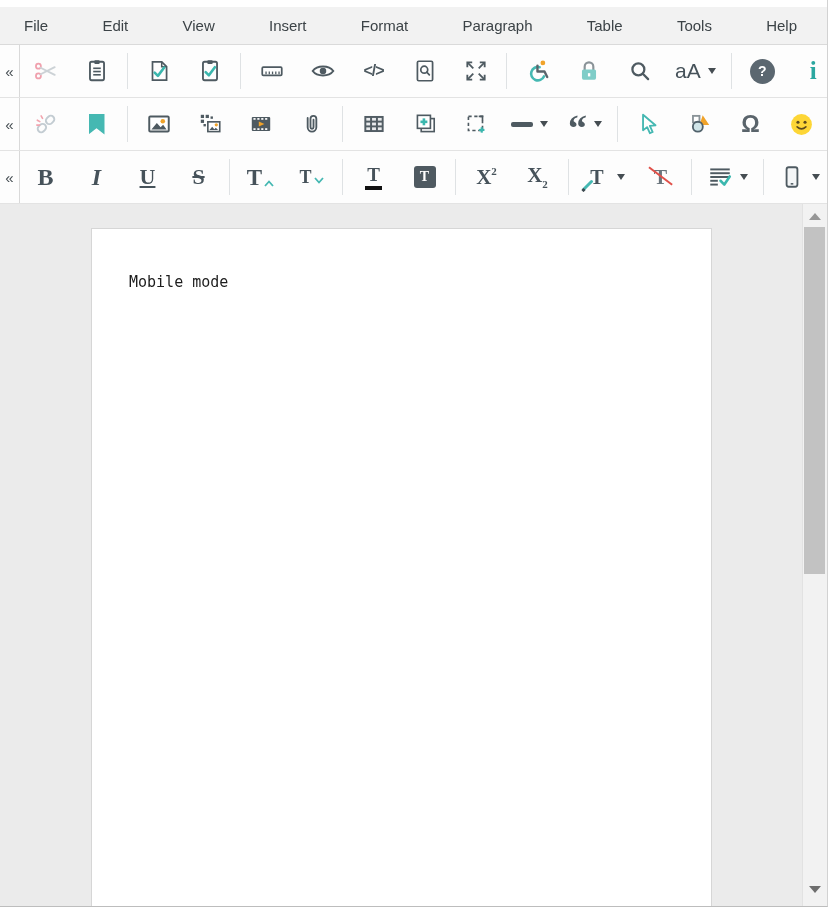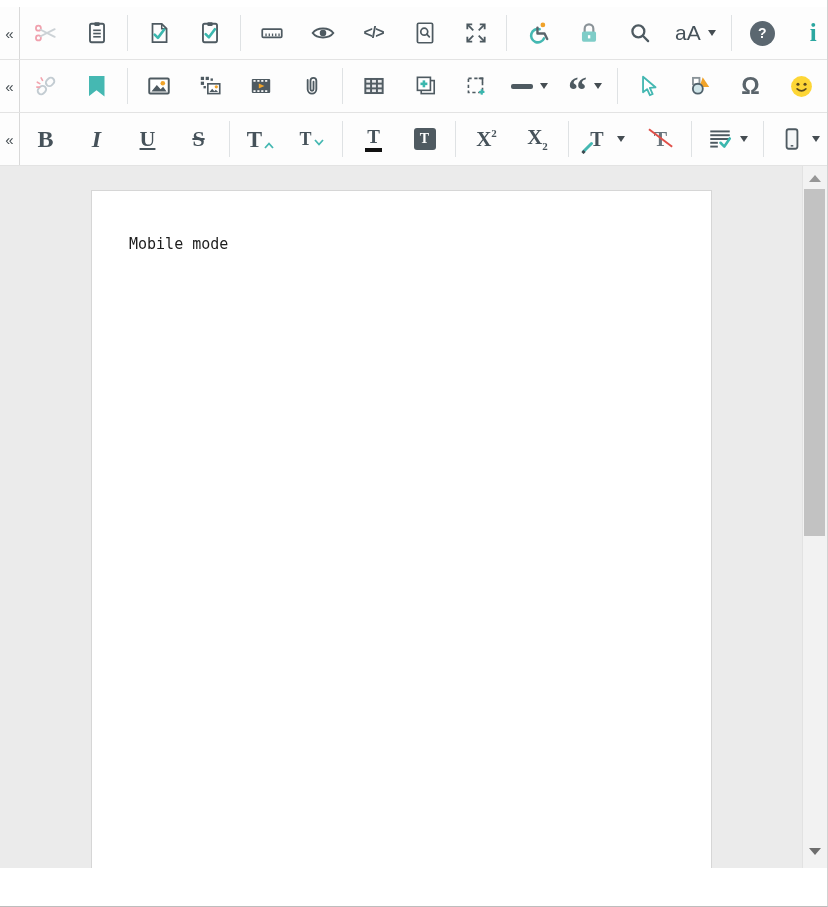--- a/index.html
+++ b/index.html
@@ -113,20 +113,31 @@
     width:0; height:0; border-left:6px solid transparent; border-right:6px solid transparent;
     border-top:7px solid #6e6e6e; cursor:pointer;
   }
 </style>
 </head>
 <body>
 
 <div class="editor">
   <div class="topgap"></div>
 
+  <nav class="menubar">
+    <span class="menu-item">File</span>
+    <span class="menu-item">Edit</span>
+    <span class="menu-item">View</span>
+    <span class="menu-item">Insert</span>
+    <span class="menu-item">Format</span>
+    <span class="menu-item">Paragraph</span>
+    <span class="menu-item">Table</span>
+    <span class="menu-item">Tools</span>
+    <span class="menu-item">Help</span>
+  </nav>
 
   <div class="trow">
     <button class="collapse">«</button>
 
     <button class="tbtn">
       <span>
         <svg width="26" height="26" viewBox="0 0 24 24">
           <circle cx="5" cy="7.5" r="2.3" stroke="#f0a0ad" fill="none" stroke-width="1.6"></circle>
           <circle cx="5" cy="16.5" r="2.3" stroke="#f0a0ad" fill="none" stroke-width="1.6"></circle>
           <line x1="7" y1="9" x2="20" y2="15.5" stroke="#ccd2d6" stroke-width="1.8" stroke-linecap="round"></line>

